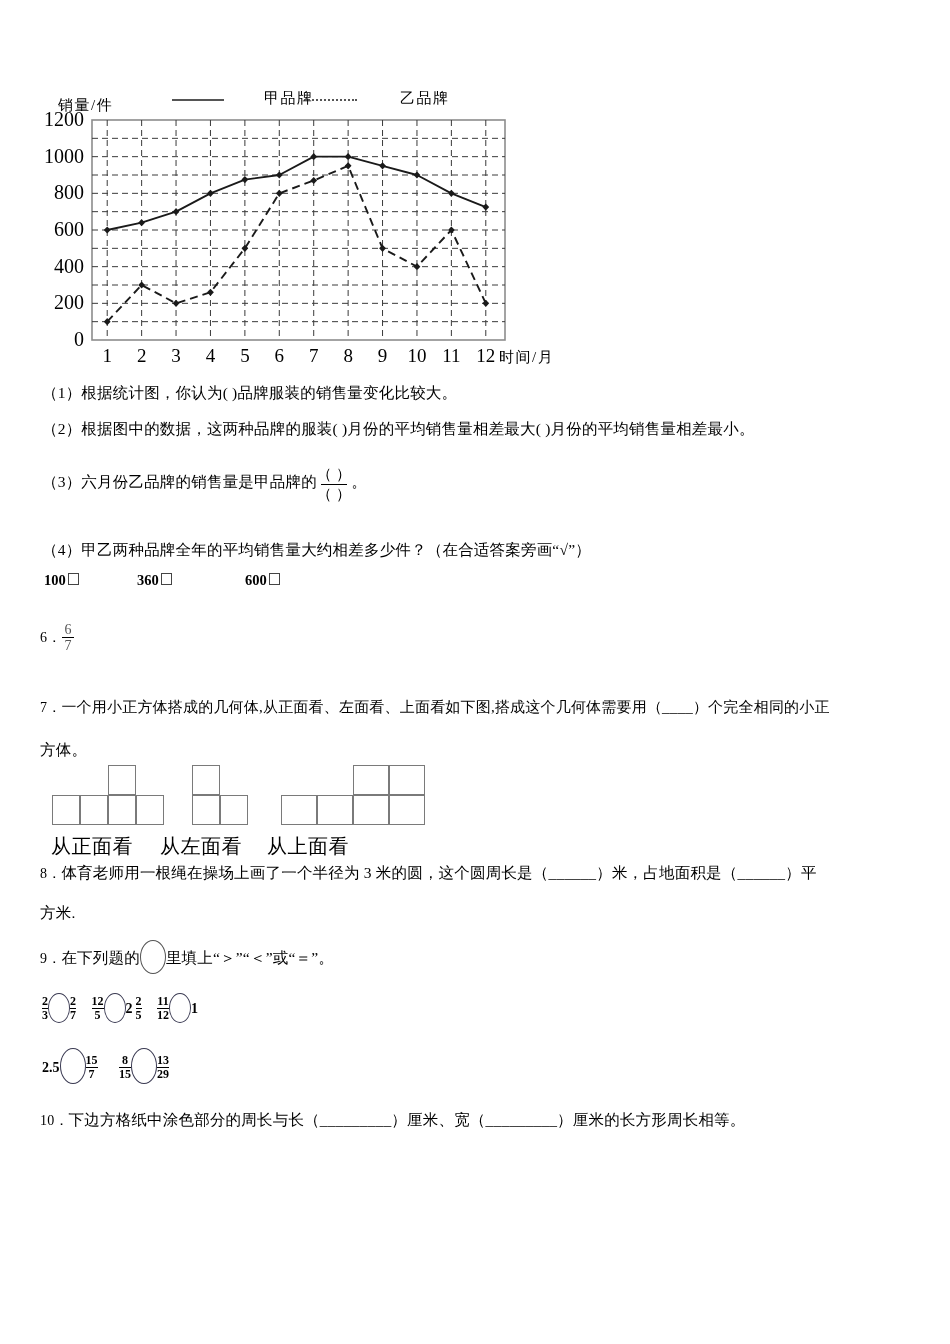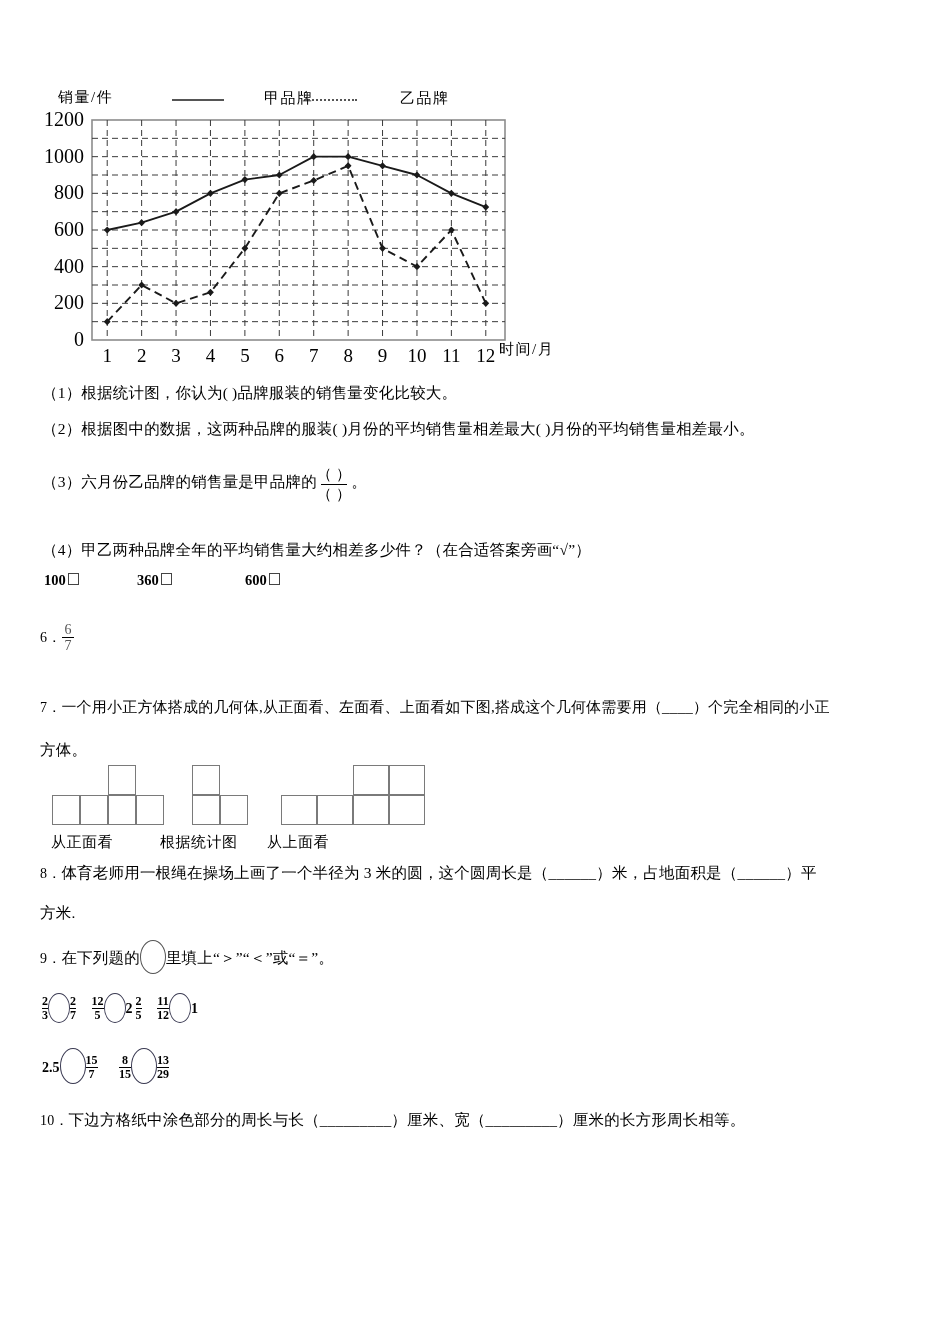--- a/index.html
+++ b/index.html
@@ -32,20 +32,21 @@
     left: 0px;
     top: 78px;
     width: 600px;
     height: 290px;
   }
   .axis-label {
     position: absolute;
     font-size: 15px;
     font-family: "Liberation Serif", serif;
     letter-spacing: 1.5px;
+    margin-top: 8px;
   }
   .legend-text {
     position: absolute;
     font-size: 15px;
     letter-spacing: 1.5px;
     margin-left: 36px;
   }
   .legend-solid {
     position: absolute;
     border-top: 2.4px solid #555555;
@@ -111,21 +112,21 @@
   
   .grid-wrap { position: absolute; }
   .cellbox {
     position: absolute;
     border: 1.3px solid #7a7a7a;
     box-sizing: border-box;
     background: #ffffff;
   }
   .view-label {
     position: absolute;
-    font-size: 15px;
+    font-size: 20px;
     letter-spacing: 0.5px;
     white-space: nowrap;
   }
 
   
   .ell {
     display: inline-block;
     width: 22px;
     height: 30px;
     border: 1.3px solid #3a3a52;
@@ -303,21 +304,21 @@
 <div class="grid-wrap" style="left:281px; top:765px; width:144px; height:60px;">
   <div class="cellbox" style="left:72px;  top:0px;  width:36px; height:30px;"></div>
   <div class="cellbox" style="left:108px; top:0px;  width:36px; height:30px;"></div>
   <div class="cellbox" style="left:0px;   top:30px; width:36px; height:30px;"></div>
   <div class="cellbox" style="left:36px;  top:30px; width:36px; height:30px;"></div>
   <div class="cellbox" style="left:72px;  top:30px; width:36px; height:30px;"></div>
   <div class="cellbox" style="left:108px; top:30px; width:36px; height:30px;"></div>
 </div>
 
 <div class="view-label" style="left:51px; top:833px;">从正面看</div>
-<div class="view-label" style="left:160px; top:833px;">根据统计图</div>
+<div class="view-label" style="left:160px; top:833px;">从左面看</div>
 <div class="view-label" style="left:267px; top:833px;">从上面看</div>
 
 <div class="q" style="left:40px; top:858px;">
   <span style="font-size:14px;">8．</span><span>体育老师用一根绳在操场上画了一个半径为 3 米的圆，这个圆周长是（______）米，占地面积是（______）平</span>
 </div>
 <div class="q" style="left:40px; top:898px;">方米.</div>
 
 <div class="q" style="left:40px; top:940px;">
   <span style="font-size:14px;">9．</span><span>在下列题的</span><span class="ell-inline"></span><span>里填上“＞”“＜”或“＝”。</span>
 </div>

